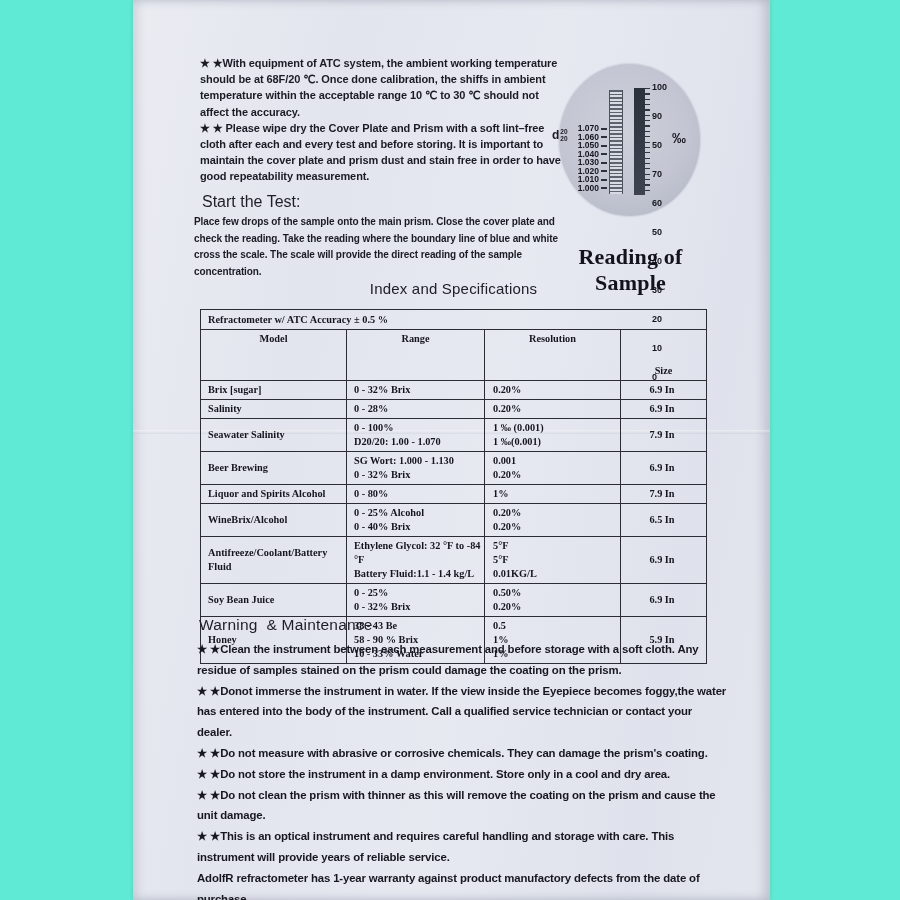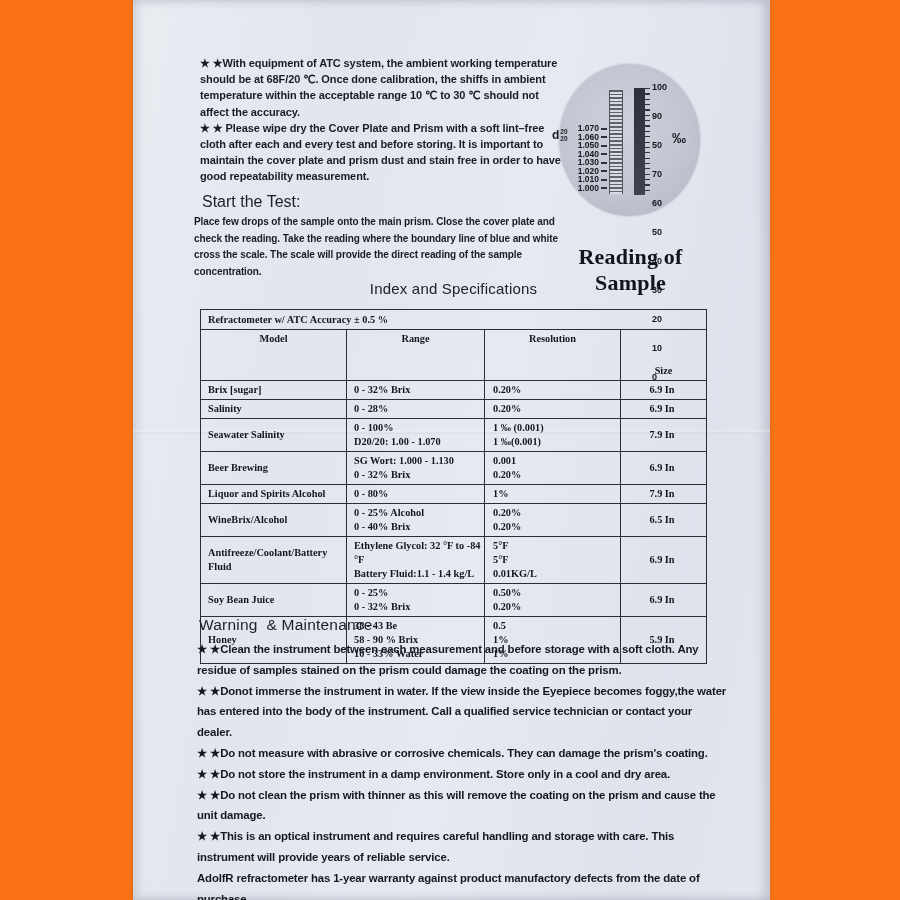--- a/index.html
+++ b/index.html
@@ -1,17 +1,17 @@
 <!DOCTYPE html>
 <html><head>
 <meta charset="utf-8">
 <style>
   html,body{margin:0;padding:0;}
   body{width:900px;height:900px;background:#fdfdfd;font-family:"Liberation Sans",sans-serif;}
-  .stage{position:relative;width:900px;height:900px;background:#f97316;overflow:hidden;}
+  .stage{position:relative;width:900px;height:900px;background:#5eead4;overflow:hidden;}
   .paper{position:absolute;left:133px;top:0;width:637px;height:900px;
     background:linear-gradient(100deg,#eaecf2 0%,#e3e5ee 28%,#e7e9f1 55%,#dfe2ec 82%,#e4e6ee 100%);
     box-shadow:inset 5px 0 9px rgba(120,126,142,.22), inset -7px 0 10px rgba(120,126,142,.28), 0 0 4px rgba(0,0,0,.12);}
   .crease{position:absolute;left:133px;top:430px;width:637px;height:4px;
     background:linear-gradient(to bottom,rgba(255,255,255,.55),rgba(130,136,155,.18));opacity:.7;}
 
   
   .intro{position:absolute;left:200px;top:55px;width:364px;font-size:11px;line-height:16.2px;
     font-weight:700;color:#1b1b24;letter-spacing:-.1px;}
   .intro p{margin:0;}

